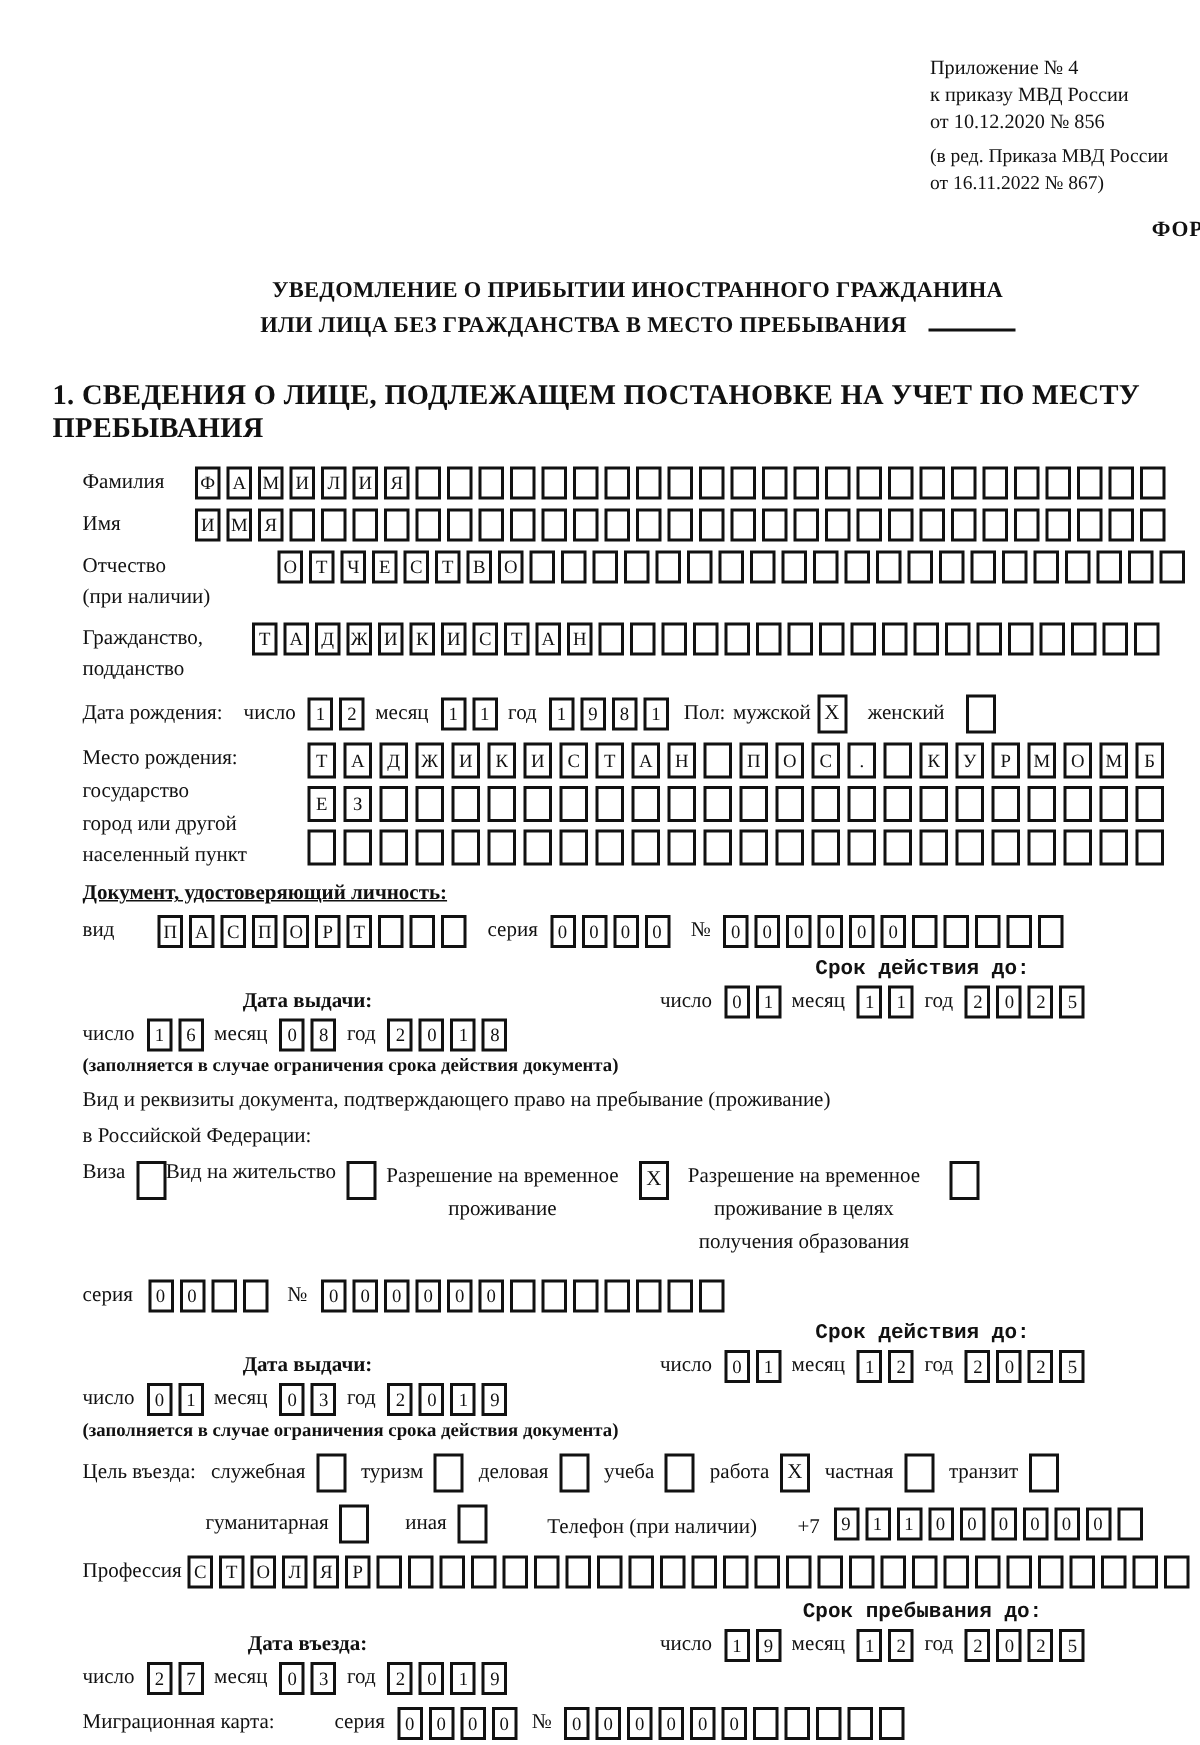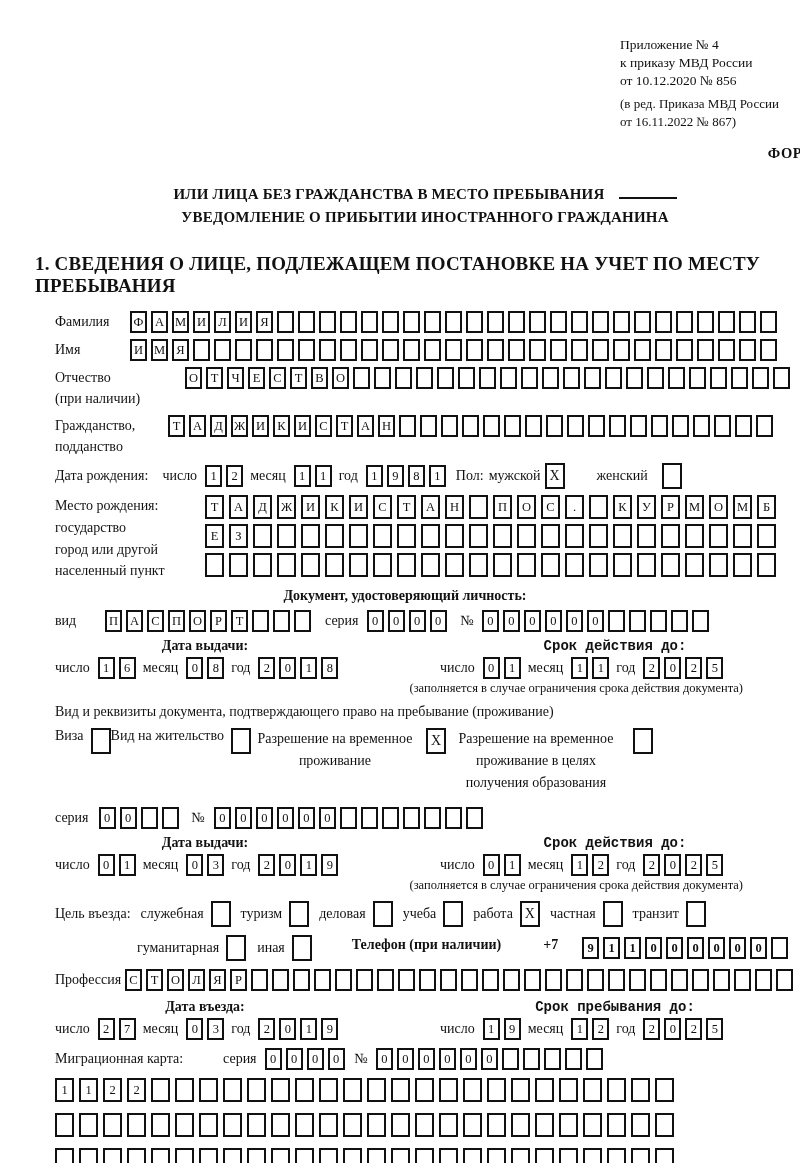--- a/index.html
+++ b/index.html
@@ -47,42 +47,42 @@
 
   
   .cb{
     flex:none;width:20px;height:26px;border:2px solid #111;box-sizing:border-box;
     display:inline-flex;align-items:center;justify-content:center;
     font-size:14px;background:#fff;
   }
 
   
   .datecols{display:flex;margin-bottom:2px;}
-  .datecol-l{width:385px;flex:none;}
+  .datecol-l{width:385px;flex:none;margin-top:22px;}
   .datecol-r{flex:1;}
   .datetitle{font-weight:bold;text-align:center;margin-bottom:3px;}
   .datecol-l .datetitle{width:300px;}
   .datecol-r .datetitle{width:310px;margin-left:20px;font-family:Liberation Mono, monospace;}
   .dategrp{display:inline-flex;align-items:center;gap:7px;}
   .dategrp .dlab{margin-right:1px;}
 
-  .note{text-align:right;padding-right:52px;font-size:12.5px;margin:2px 0 8px 0;}
+  .note{text-align:left;padding-right:52px;font-size:12.5px;margin:2px 0 8px 0;font-weight:bold;}
   .plain{margin-bottom:8px;}
 
   
   .optrow{display:flex;align-items:center;margin-bottom:8px;}
   .optrow .opt{display:inline-flex;align-items:center;gap:7px;}
   .optrow.res{align-items:flex-start;margin:4px 0 14px 0;}
   .optrow.res .opt{align-items:flex-start;}
   .optrow.res .opt:nth-child(3) .opt-label{width:168px;text-align:center;line-height:1.55;}
   .optrow.res .opt:nth-child(4) .opt-label{width:180px;text-align:center;line-height:1.55;}
   .optrow.purpose{gap:10px;}
   .optrow.purpose2{gap:12px;margin-left:82px;}
-  .phone-wrap{display:inline-flex;align-items:flex-start;gap:24px;margin-left:28px;font-weight:bold;}
-  .center-bold{font-weight:bold;text-align:center;margin:2px 40px 6px 0;}
+  .phone-wrap{display:inline-flex;align-items:flex-end;gap:9px;margin-left:28px;}
+  .center-bold{font-weight:bold;margin:2px 40px 6px 0;text-decoration:underline;}
   .mig-series{margin-left:40px;margin-right:8px;}
 </style>
 </head>
 <body>
 
 <div class="page">
 
   <div class="topright">
     <div>
         <div>Приложение № 4</div>
@@ -90,22 +90,22 @@
         <div>от 10.12.2020 № 856</div>
       </div>
     <div class="sub">
         <div>(в ред. Приказа МВД России</div>
         <div>от 16.11.2022 № 867)</div>
       </div>
     <div class="forma">ФОРМА</div>
   </div>
 
   <div class="title">
+    <div>УВЕДОМЛЕНИЕ О ПРИБЫТИИ ИНОСТРАННОГО ГРАЖДАНИНА</div>
     <div><span>ИЛИ ЛИЦА БЕЗ ГРАЖДАНСТВА В МЕСТО ПРЕБЫВАНИЯ</span><span class="blank-line"></span></div>
-    <div>УВЕДОМЛЕНИЕ О ПРИБЫТИИ ИНОСТРАННОГО ГРАЖДАНИНА</div>
   </div>
 
   <div class="sec1">1. СВЕДЕНИЯ О ЛИЦЕ, ПОДЛЕЖАЩЕМ ПОСТАНОВКЕ НА УЧЕТ ПО МЕСТУ ПРЕБЫВАНИЯ</div>
 
   <div class="row">
     <span class="lbl w75">Фамилия</span>
     <span class="bxr">
         <span class="bx">Ф</span>
         <span class="bx">А</span>
         <span class="bx">М</span>
@@ -270,21 +270,21 @@
         <span class="bxr">
           <span class="bx">1</span>
           <span class="bx">9</span>
           <span class="bx">8</span>
           <span class="bx">1</span>
         </span>
       </span>
     <span style="margin-left:10px;">Пол:</span>
     <span style="margin-left:5px;margin-right:4px;">мужской</span>
     <span class="cb">Х</span>
-    <span style="margin-left:32px;margin-right:14px;">женский</span>
+    <span style="margin-left:14px;margin-right:14px;">женский</span>
     <span class="cb"></span>
   </div>
 
   <div class="row top" style="margin-top:0;">
     <span class="lbl w150">
         <div>Место рождения:</div>
         <div>государство</div>
         <div>город или другой</div>
         <div>населенный пункт</div>
       </span>
@@ -451,20 +451,21 @@
             <span class="bx">0</span>
             <span class="bx">2</span>
             <span class="bx">5</span>
           </span>
         </span>
     </div>
   </div>
   <div class="note">(заполняется в случае ограничения срока действия документа)</div>
 
   <div class="plain">Вид и реквизиты документа, подтверждающего право на пребывание (проживание)</div>
+  <div class="plain">в Российской Федерации:</div>
 
   <div class="optrow res">
       <span class="opt">
         <span class="opt-label">Виза</span>
         <span class="cb"></span>
       </span>
       <span class="opt">
         <span class="opt-label">Вид на жительство</span>
         <span class="cb"></span>
       </span>
@@ -580,21 +581,21 @@
           <span class="cb"></span>
         </span>
         <span class="opt">
           <span class="opt-label">транзит</span>
           <span class="cb"></span>
         </span>
       </span>
   </div>
 
   <div class="optrow purpose2">
-    <span class="optrow" style="gap:11px;margin-bottom:0;font-family:Liberation Serif, serif;">
+    <span class="optrow" style="gap:24px;margin-bottom:0;font-family:Liberation Serif, serif;">
         <span class="opt">
           <span class="opt-label">гуманитарная</span>
           <span class="cb"></span>
         </span>
         <span class="opt">
           <span class="opt-label">иная</span>
           <span class="cb"></span>
         </span>
       </span>
     <span class="phone-wrap">

